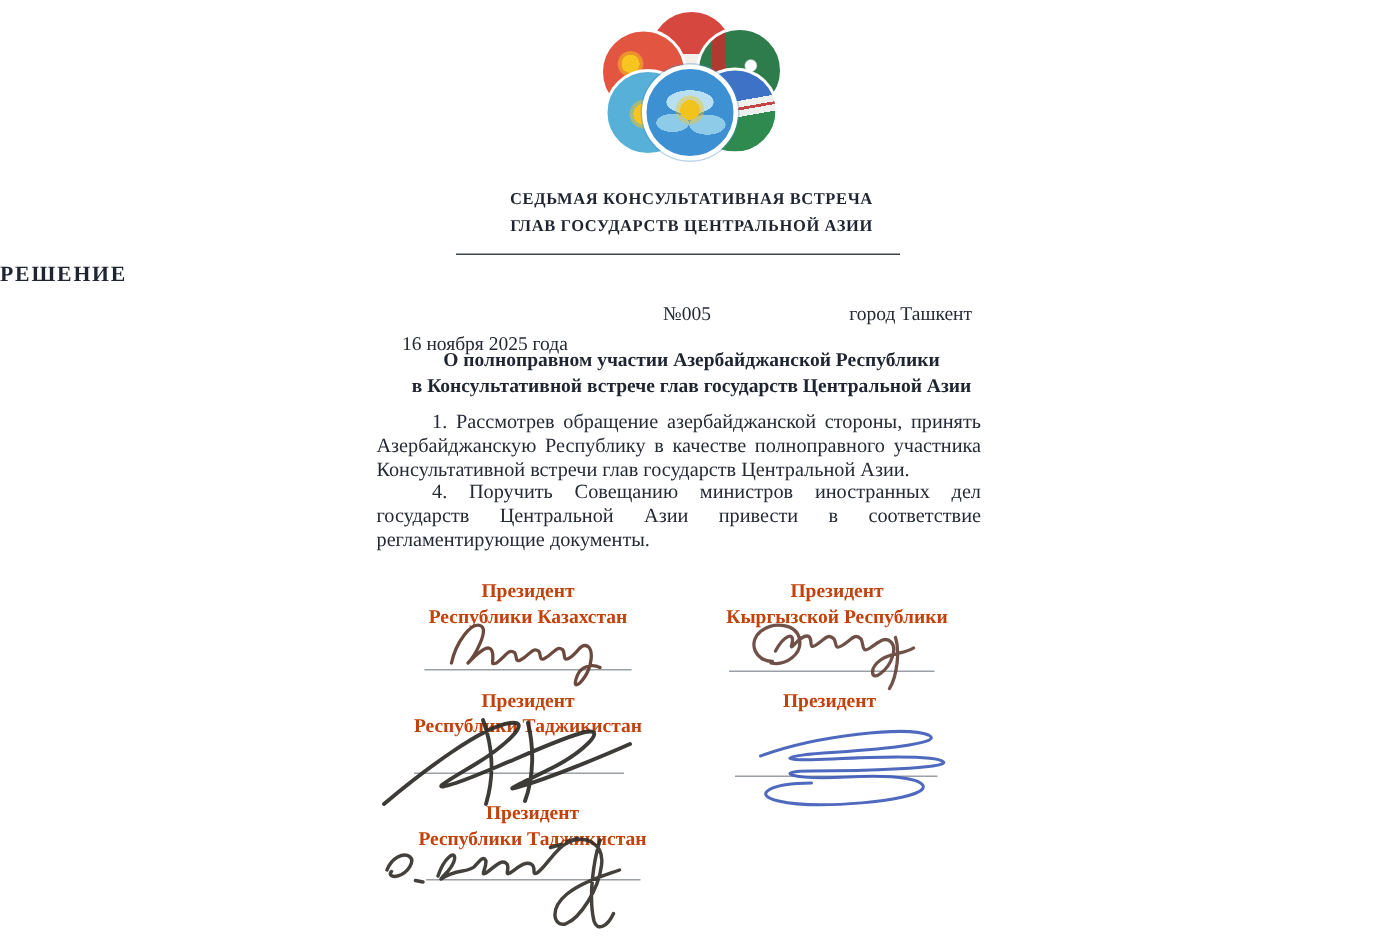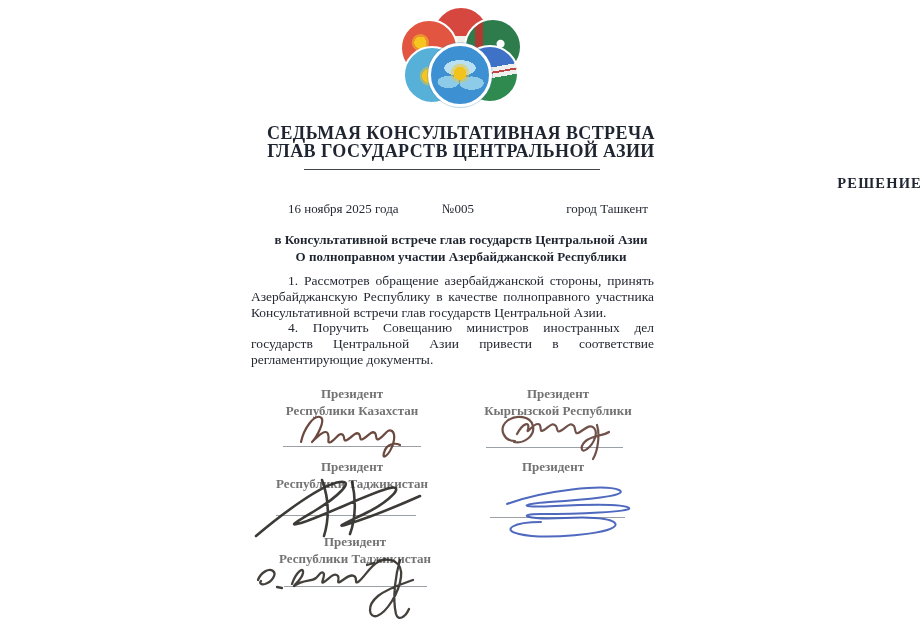--- a/index.html
+++ b/index.html
@@ -35,53 +35,53 @@
       radial-gradient(ellipse 26px 13px at 50% 38%,#b9e0f2 0 60%,rgba(185,224,242,0) 61%),
       radial-gradient(ellipse 18px 10px at 30% 62%,#8ecbe9 0 60%,rgba(142,203,233,0) 61%),
       radial-gradient(ellipse 20px 11px at 70% 64%,#8ecbe9 0 60%,rgba(142,203,233,0) 61%),
       #3d90d2;
     box-shadow:0 0 0 1px rgba(70,140,190,.35);
   }
 
   
   .title {
     position:absolute; left:0; right:0; top:125px; text-align:center;
-    font-weight:bold; font-size:18px; line-height:17.5px; letter-spacing:.4px;
+    font-weight:bold; font-size:11px; line-height:17.5px; letter-spacing:.4px;
     color:#1f2530;
   }
   .rule { position:absolute; left:304px; top:169px; width:296px; border-top:1.4px solid #3f434b; }
   .doc-type {
-    position:absolute; left:0; right:0; top:175px; text-align:right;
+    position:absolute; left:0; right:0; top:175px; text-align:left;
     font-weight:bold; font-size:14.5px; letter-spacing:1.2px; color:#1f2530;
   }
 
   
   .meta-row {
     position:absolute; left:261px; top:201px; width:392px;
     display:flex; font-size:13px;
   }
-  .meta-date  { flex:1.1; text-align:right; padding-left:7px; }
+  .meta-date  { flex:1.1; text-align:left; padding-left:7px;margin-top:20px; }
   .meta-number{ flex:1;   text-align:center; }
   .meta-place { flex:1.1; text-align:right; padding-right:5px; }
 
   
   .subject {
     position:absolute; left:0; right:0; top:231px; text-align:center;
     font-weight:bold; font-size:13px; line-height:17px; color:#1f2530;
   }
   .body-text {
     position:absolute; left:251px; top:273px; width:403px;
     font-size:13.5px; line-height:15.8px; text-align:justify;
   }
   .body-text p { margin:0; text-indent:37px; }
 
   
   .sig-label {
     position:absolute; width:220px; text-align:center;
-    font-weight:bold; font-size:13px; line-height:16.5px; color:#737373;
+    font-weight:bold; font-size:13px; line-height:16.5px; color:#c2410c;
   }
   .sig0 { left:242px; top:386px; }
   .sig1 { left:448px; top:386px; }
   .sig2 { left:242px; top:459px; }
   .sig3 { left:443px; top:459px; }
   .sig4 { left:245px; top:534px; }
 
   .sig-line { position:absolute; border-top:1px solid #9aa0a6; }
   .line0 { left:283px; top:446px; width:138px; }
   .line1 { left:486px; top:447px; width:137px; }
@@ -118,22 +118,22 @@
   <div class="rule"></div>
   <div class="doc-type">РЕШЕНИЕ</div>
 
   <div class="meta-row">
     <div class="meta-date">16 ноября 2025 года</div>
     <div class="meta-number">№005</div>
     <div class="meta-place">город Ташкент</div>
   </div>
 
   <div class="subject">
+    <div>О полноправном участии Азербайджанской Республики</div>
     <div>в Консультативной встрече глав государств Центральной Азии</div>
-    <div>О полноправном участии Азербайджанской Республики</div>
   </div>
 
   <div class="body-text">
     <p>1. Рассмотрев обращение азербайджанской стороны, принять Азербайджанскую Республику в качестве полноправного участника Консультативной встречи глав государств Центральной Азии.</p>
     <p>4. Поручить Совещанию министров иностранных дел государств Центральной Азии привести в соответствие регламентирующие документы.</p>
   </div>
 
   <div class="sig-label sig0">
     <div>Президент</div>
     <div>Республики Казахстан</div>

